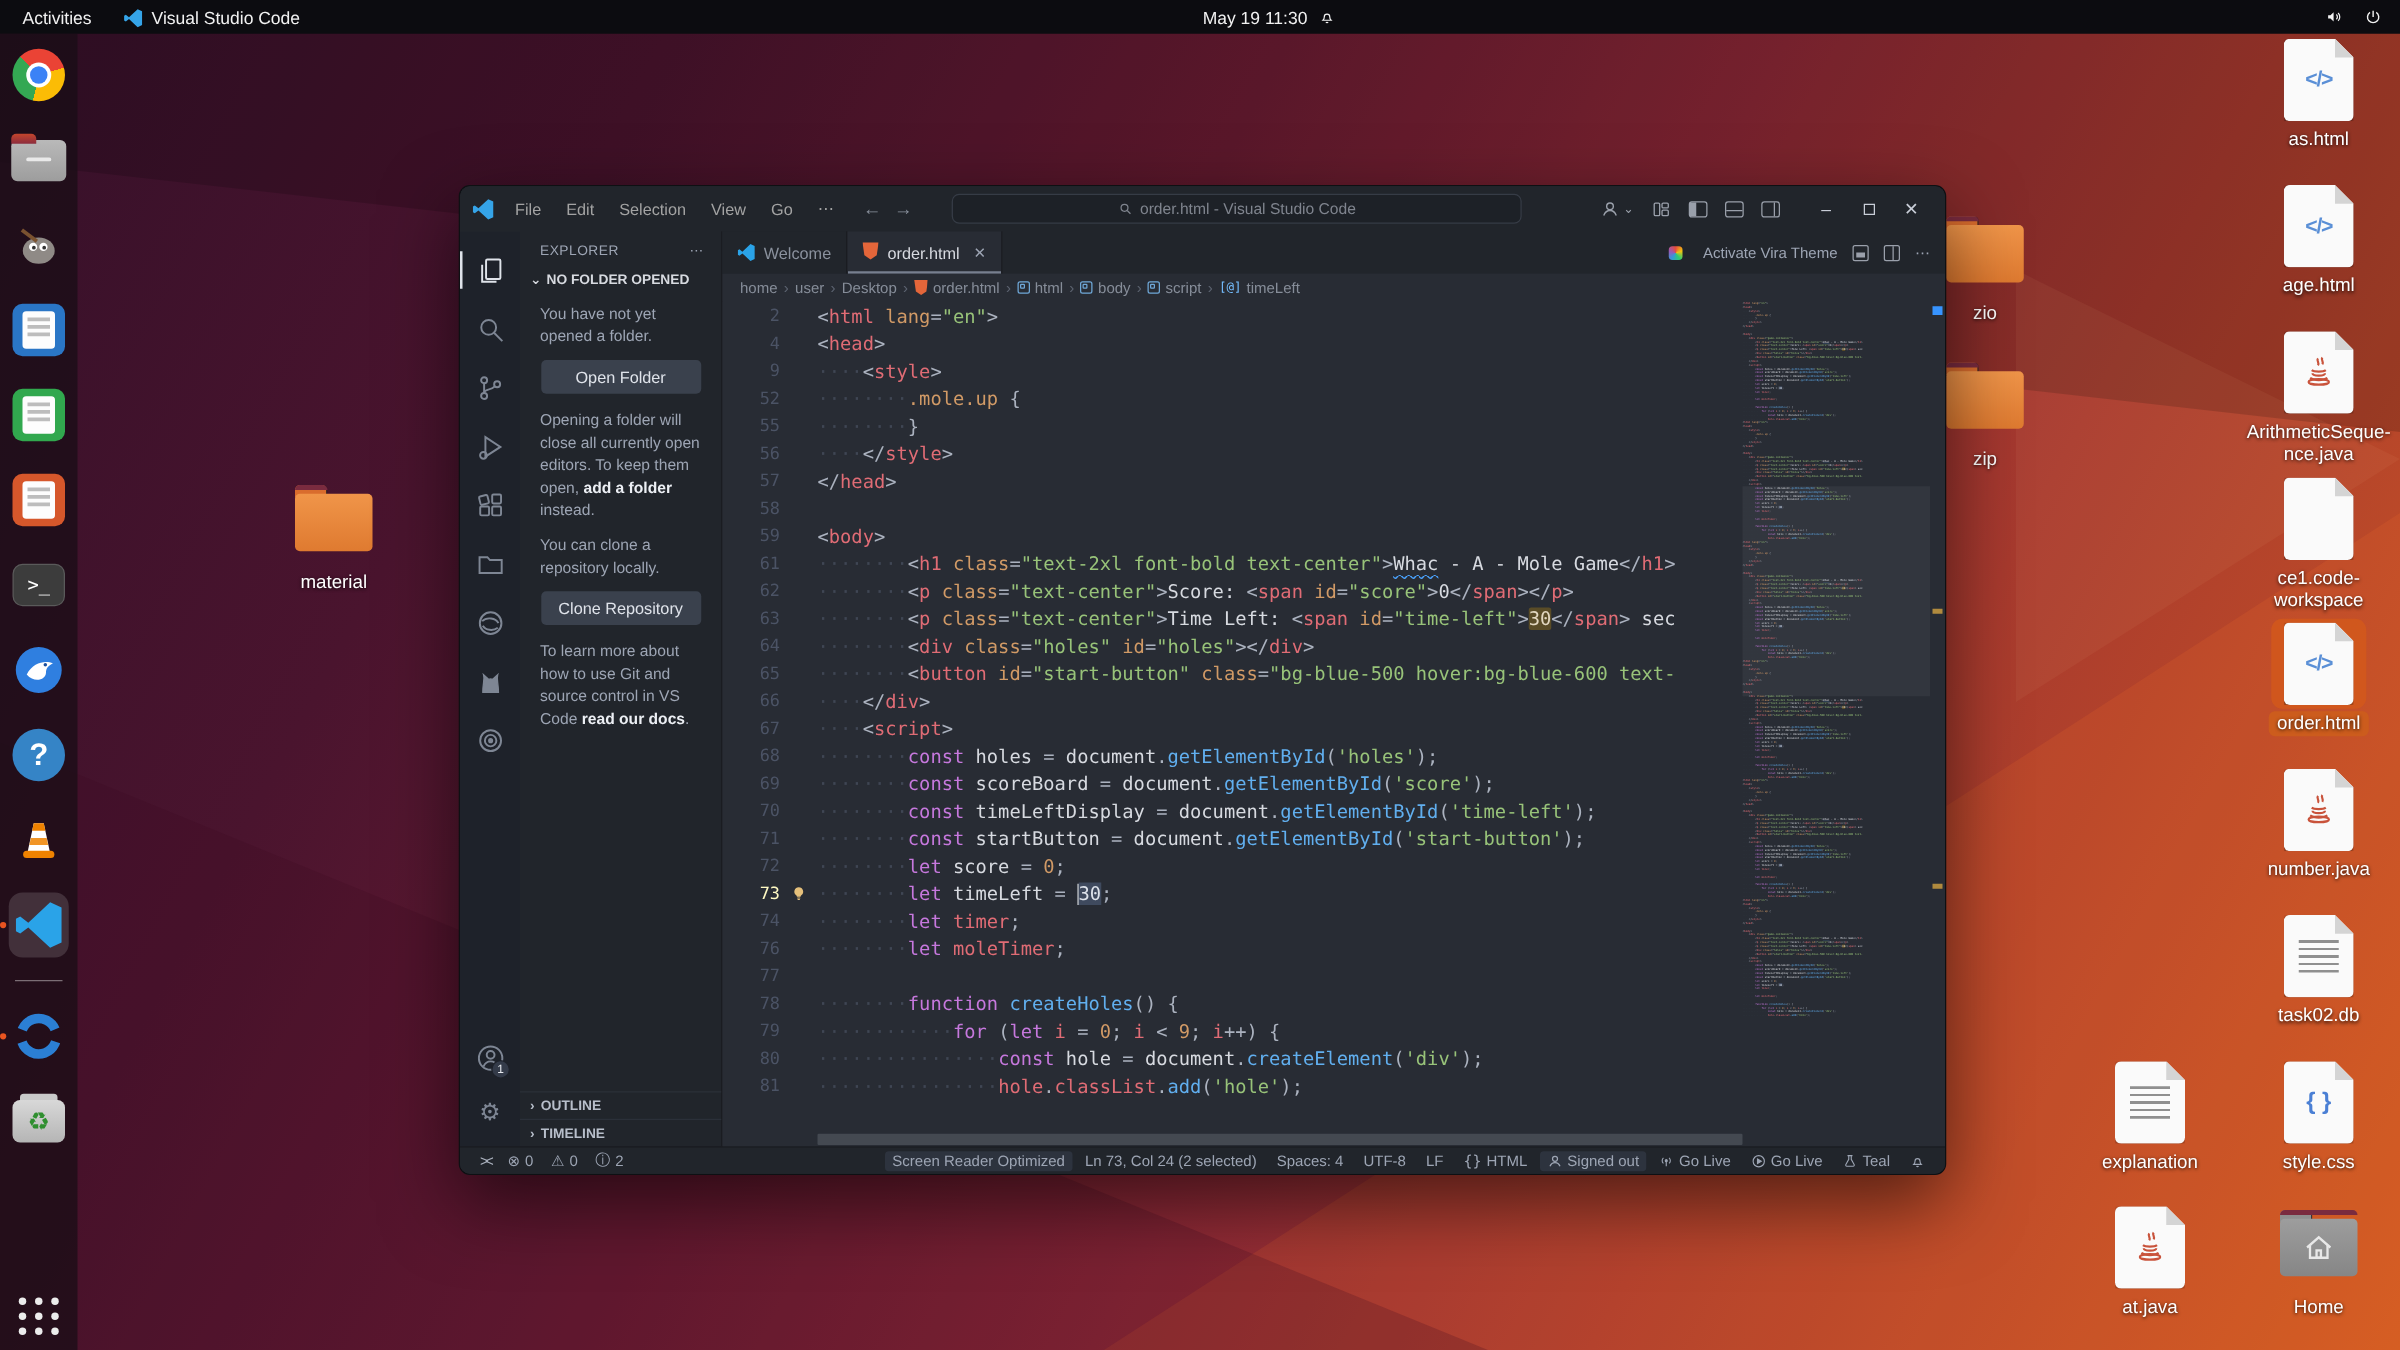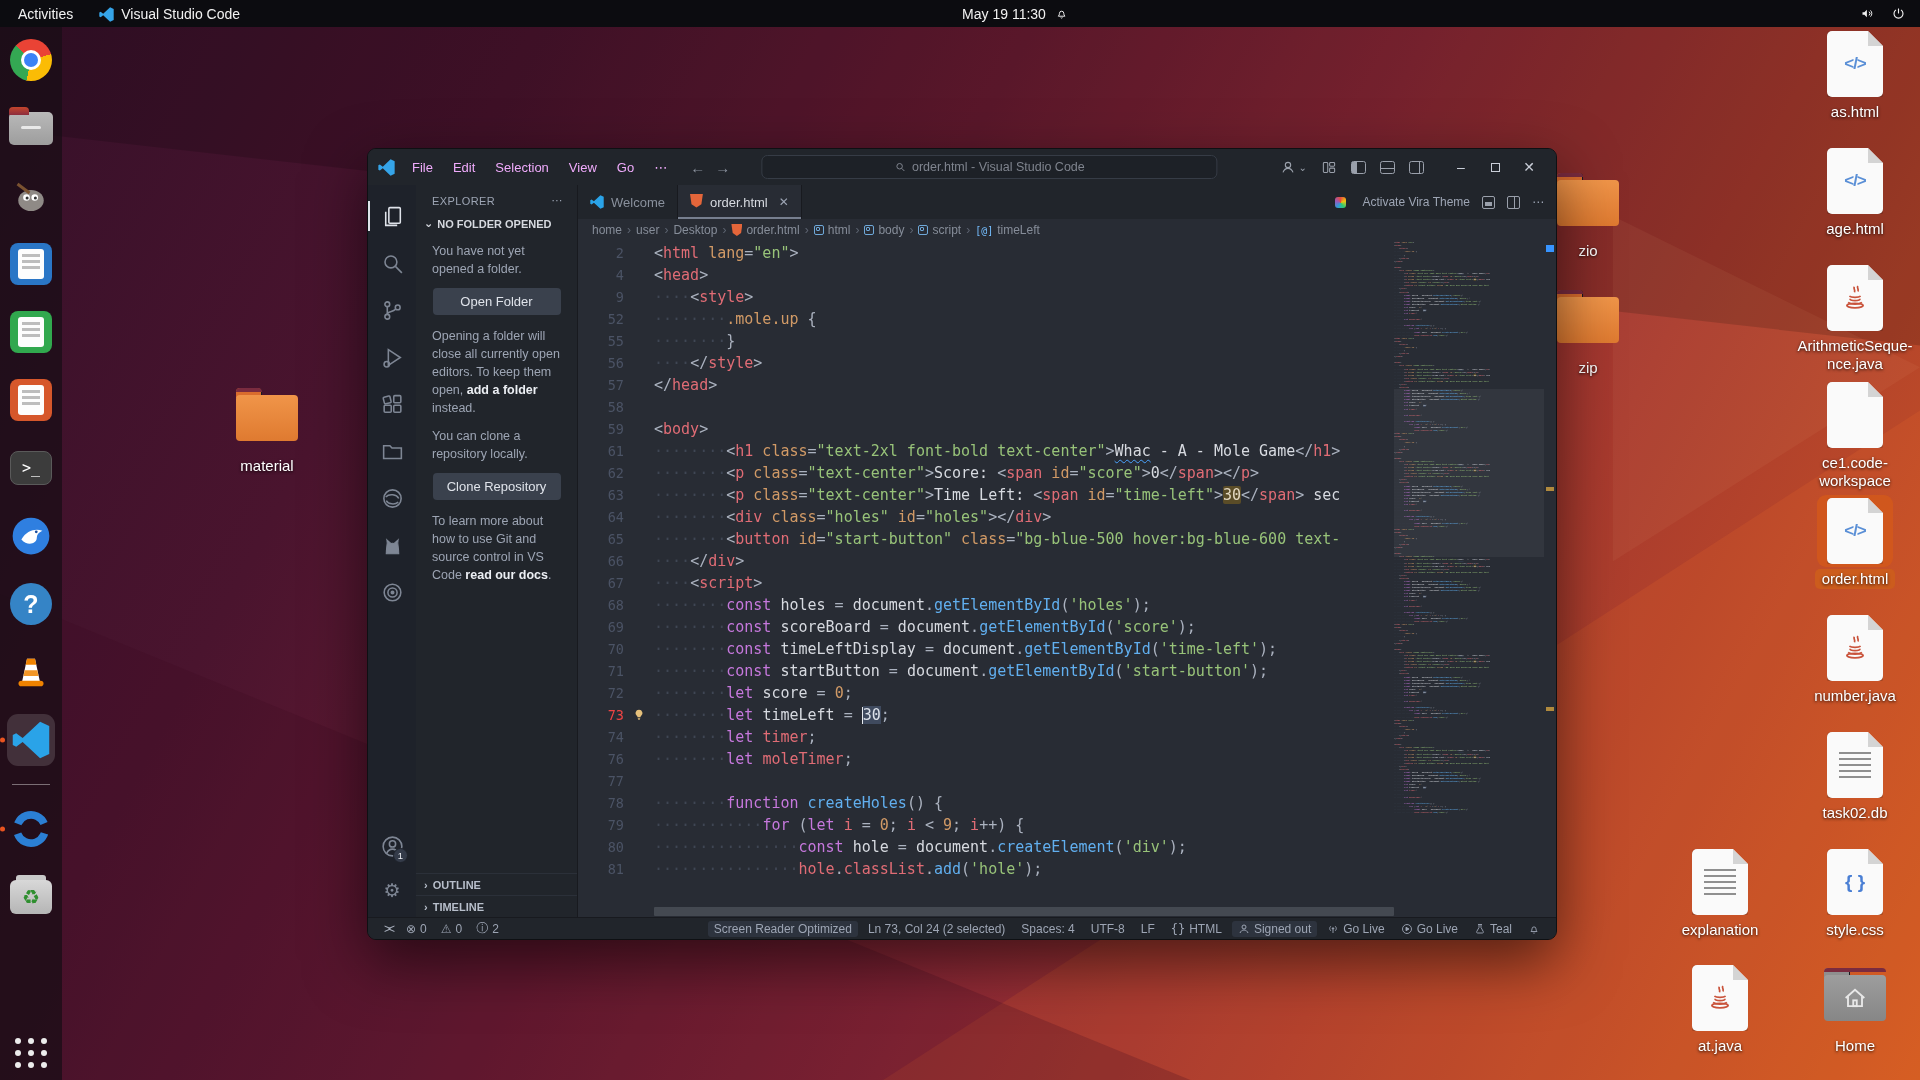--- a/index.html
+++ b/index.html
@@ -69,21 +69,21 @@
   .folder.grey .tab { background:#8f8f8f; } .folder.grey .body { background:linear-gradient(#9d9d9d,#868686); }
   .folder.grey .strip { background:#7a2b3f; width:62px; border-radius:4px 4px 0 0; }
   .folder .house { position:absolute; inset:0; display:flex; align-items:center; justify-content:center; }
 
   
   #vswin { position:absolute; left:367px; top:148px; width:1190px; height:792px; background:#282c34;
     border:1px solid #0e1013; border-radius:9px; box-shadow:0 22px 60px rgba(0,0,0,.55); z-index:30;
     display:flex; flex-direction:column; overflow:hidden; color:#9da5b4; font-size:13px; }
   #titlebar { height:36px; background:#21252b; display:flex; align-items:center; padding:0 10px; flex:0 0 auto; position:relative; }
   #titlebar .menus { display:flex; align-items:center; gap:2px; margin-left:8px; }
-  #titlebar .menu { padding:4px 9px; border-radius:5px; color:#f0abfc; font-size:13px; }
+  #titlebar .menu { padding:4px 9px; border-radius:5px; color:#a3a3a3; font-size:13px; }
   #titlebar .navarrows { display:flex; gap:10px; margin-left:14px; color:#8a919d; font-size:15px; }
   #cmdcenter { position:absolute; left:50%; transform:translateX(-44%); width:456px; height:24px; background:#1d2127;
     border:1px solid #363c46; border-radius:6px; display:flex; align-items:center; justify-content:center; gap:6px; color:#7f848e; font-size:12.5px; }
   #titlebar .tb-actions { margin-left:auto; display:flex; align-items:center; gap:14px; }
   .layout-ic { width:15px; height:13px; border:1.2px solid #9aa0ab; border-radius:2.5px; position:relative; }
   .layout-ic.left::before { content:""; position:absolute; left:0; top:0; bottom:0; width:5px; background:#9aa0ab; }
   .layout-ic.bottom::before { content:""; position:absolute; left:0; right:0; bottom:0; height:4px; background:transparent; border-top:1.2px solid #9aa0ab; }
   .layout-ic.right::before { content:""; position:absolute; right:3px; top:0; bottom:0; border-left:1.2px solid #9aa0ab; }
   .wctl { display:flex; align-items:center; gap:0; margin-left:6px; }
   .wctl span { width:34px; text-align:center; color:#c9ced8; font-size:14px; }
@@ -131,21 +131,21 @@
   #breadcrumbs .sep { color:#5c6370; font-size:12px; }
   .cube-ic { width:10px; height:10px; border:1.2px solid #6fa8d8; border-radius:2px; position:relative; }
   .cube-ic::before { content:""; position:absolute; left:1px; top:1px; right:3px; bottom:3px; border:1px solid #6fa8d8; border-radius:1px; }
   .sym-ic { color:#75beff; font-size:10px; font-family:"DejaVu Sans Mono",monospace; }
 
   
   #editor { flex:1; position:relative; background:#282c34; overflow:hidden; font-family:"DejaVu Sans Mono",monospace; }
   #code { position:absolute; left:0; top:1px; right:162px; overflow:hidden; }
   .code-line { display:flex; height:22px; line-height:22px; font-size:15px; white-space:pre; }
   .code-line .ln { width:46px; text-align:right; color:#4b5365; font-size:13.5px; flex:0 0 auto; }
-  .code-line.active .ln { color:#ef4444; }
+  .code-line.active .ln { color:#fef9c3; }
   .code-line .bulb-slot { width:30px; flex:0 0 auto; display:flex; align-items:center; justify-content:center; }
   .code-line .lc { flex:1; min-width:0; }
   .tk-p{color:#abb2bf} .tk-tag{color:#e06c75} .tk-attr{color:#d19a66} .tk-str{color:#98c379}
   .tk-txt{color:#d7dae0} .tk-kw{color:#c678dd} .tk-fn{color:#61afef} .tk-num{color:#d19a66}
   .tk-var{color:#e06c75} .tk-id{color:#d7dae0} .tk-ws{color:#3f4654}
   .tk-hl{color:#e2d7c0; background:#5a4c27; border-radius:2px;}
   .tk-sel{color:#dde2ea; background:#3f4a5e;}
   .tk-sq{color:#d7dae0; text-decoration:underline wavy #4aa3ff 1px; text-underline-offset:3px;}
   .cursor{display:inline-block; width:0; height:17px; border-left:1.4px solid #e8ebf0; vertical-align:text-bottom;}
   #minimap { position:absolute; right:12px; top:0; bottom:0; width:150px; overflow:hidden; }

